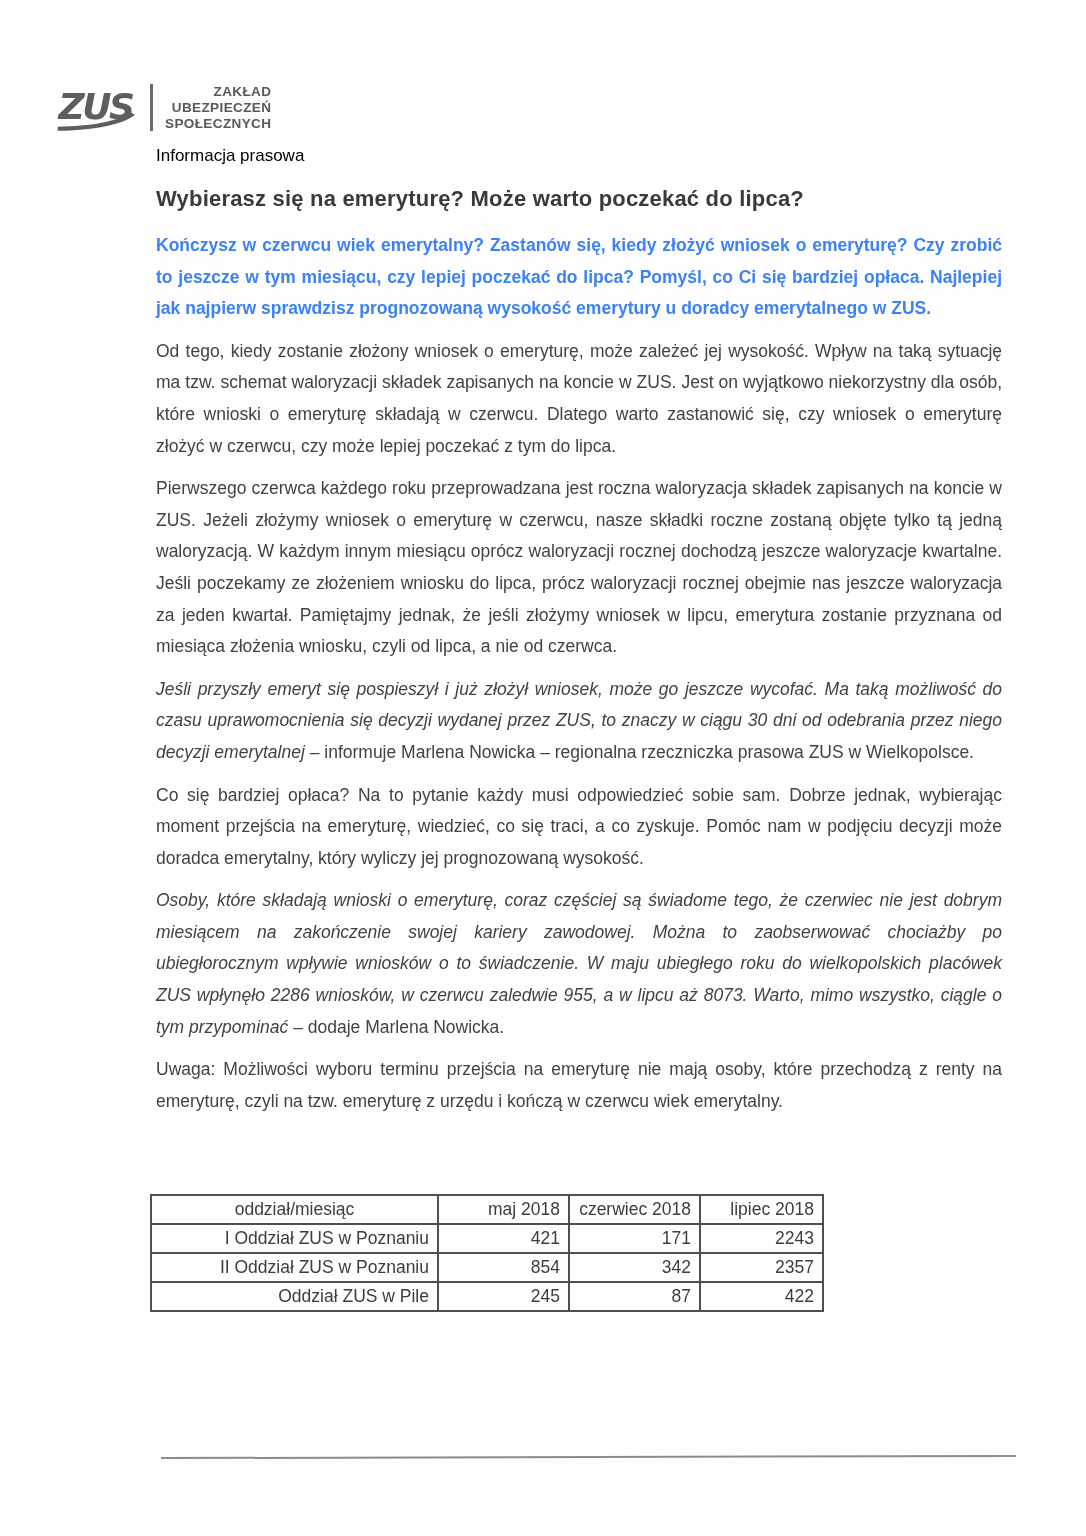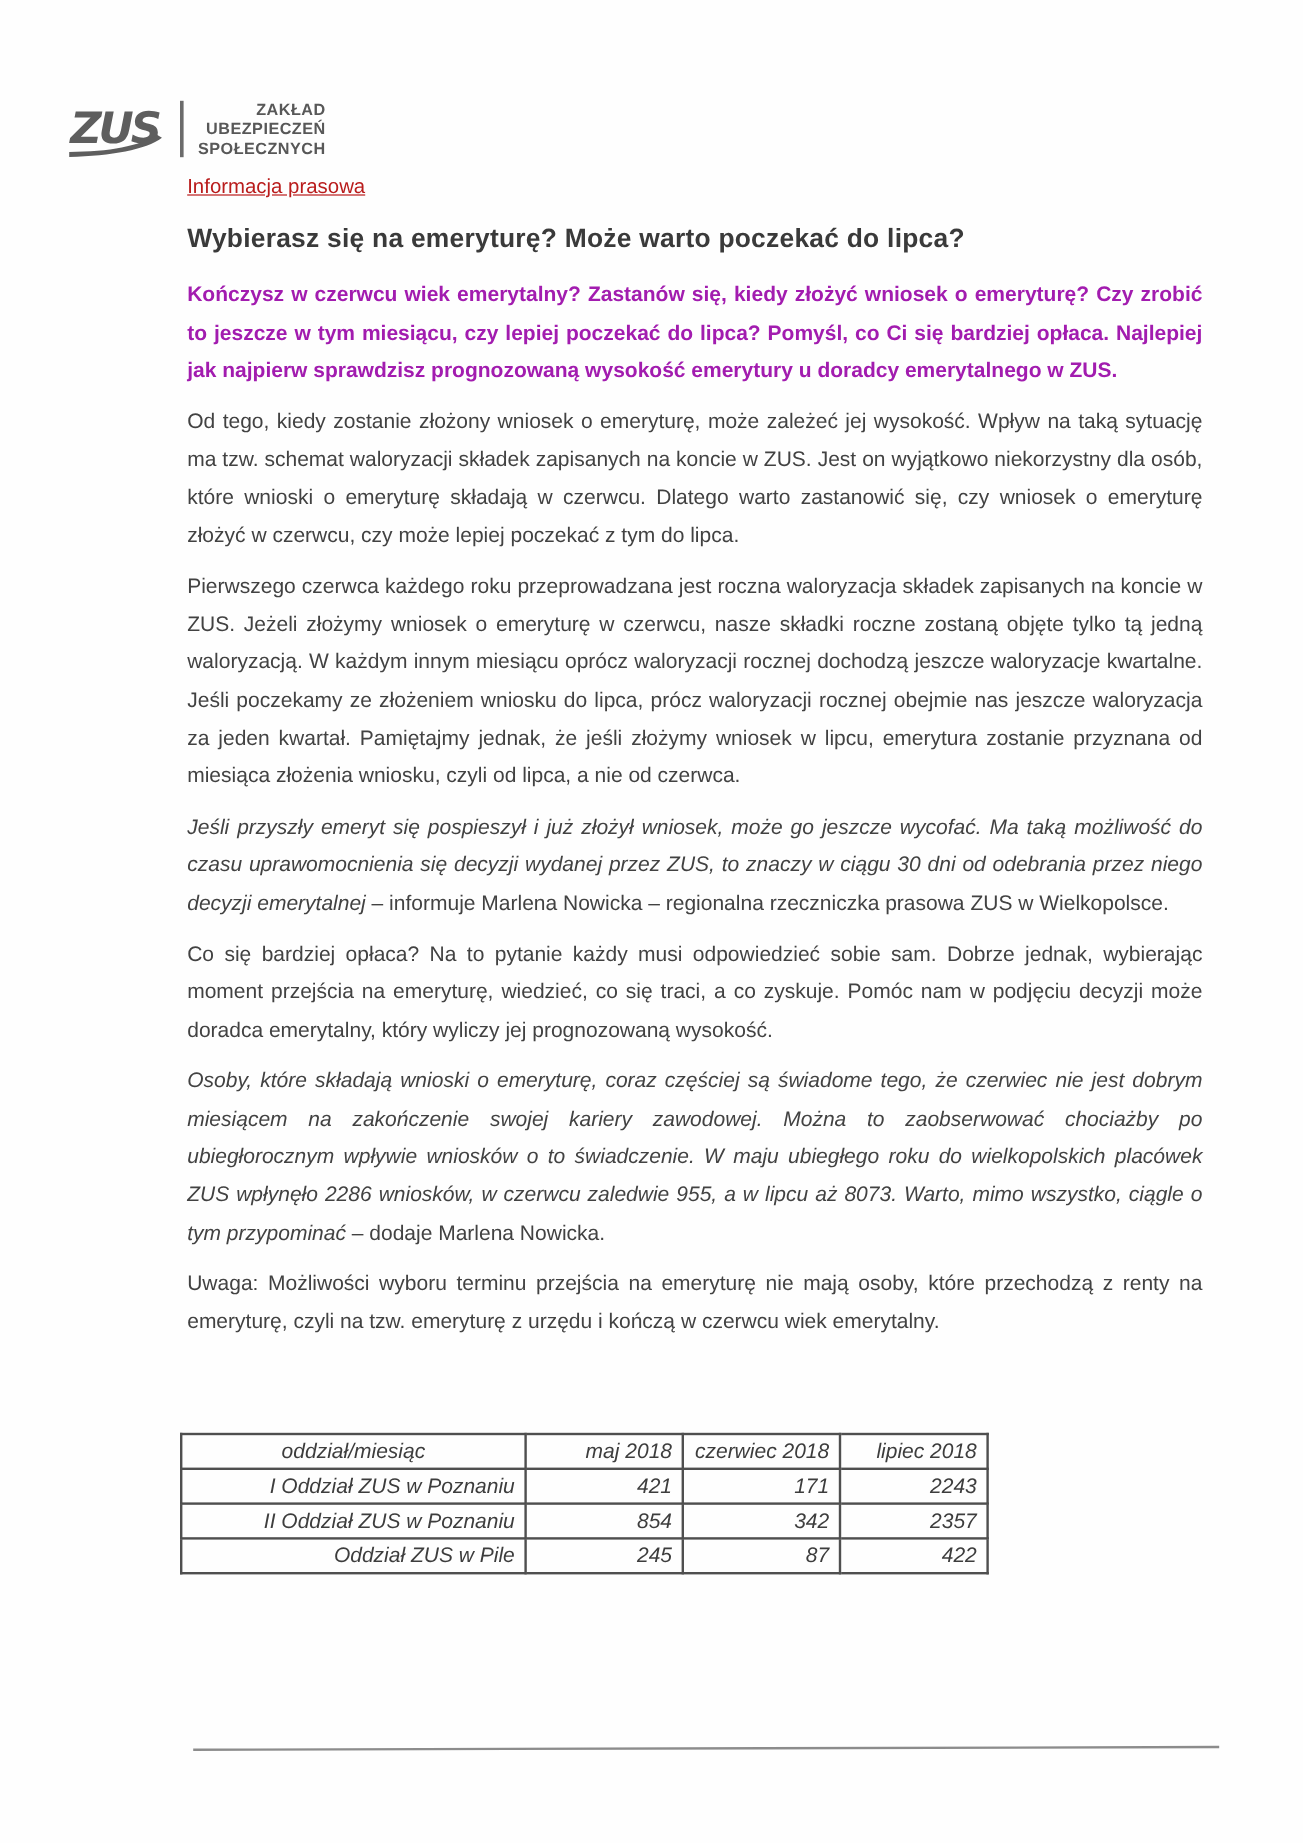--- a/index.html
+++ b/index.html
@@ -36,22 +36,21 @@
     letter-spacing: 0.4px;
     color: #585858;
     padding-top: 1px;
     text-align: right;
   }
   .kicker {
     position: absolute;
     left: 156px;
     top: 146px;
     font-size: 17px;
-    color: #b91c1c;
-    text-decoration: underline;
+    color: #000000;
   }
 
   
   .title {
     position: absolute;
     left: 156px;
     top: 186px;
     width: 860px;
     font-size: 22px;
     font-weight: bold;
@@ -64,33 +63,32 @@
     top: 230px;
     width: 846px;
   }
   .content p {
     margin: 0 0 11px 0;
     font-size: 17.5px;
     line-height: 31.6px;
     text-align: justify;
     color: #424242;
   }
-  p.lead { font-weight: bold; color: #a21caf; }
+  p.lead { font-weight: bold; color: #3b82f6; }
   .it { font-style: italic; }
 
   
   .stats-table {
     position: absolute;
     left: 150px;
     top: 1194px;
     border-collapse: collapse;
     font-size: 17.5px;
     color: #3d3d3d;
     table-layout: fixed;
-    font-style: italic;
   }
   .stats-table th, .stats-table td {
     border: 2px solid #4f4f4f;
     font-weight: normal;
     height: 25px;
     padding: 1px 8px;
     text-align: right;
     white-space: nowrap;
     overflow: hidden;
   }

